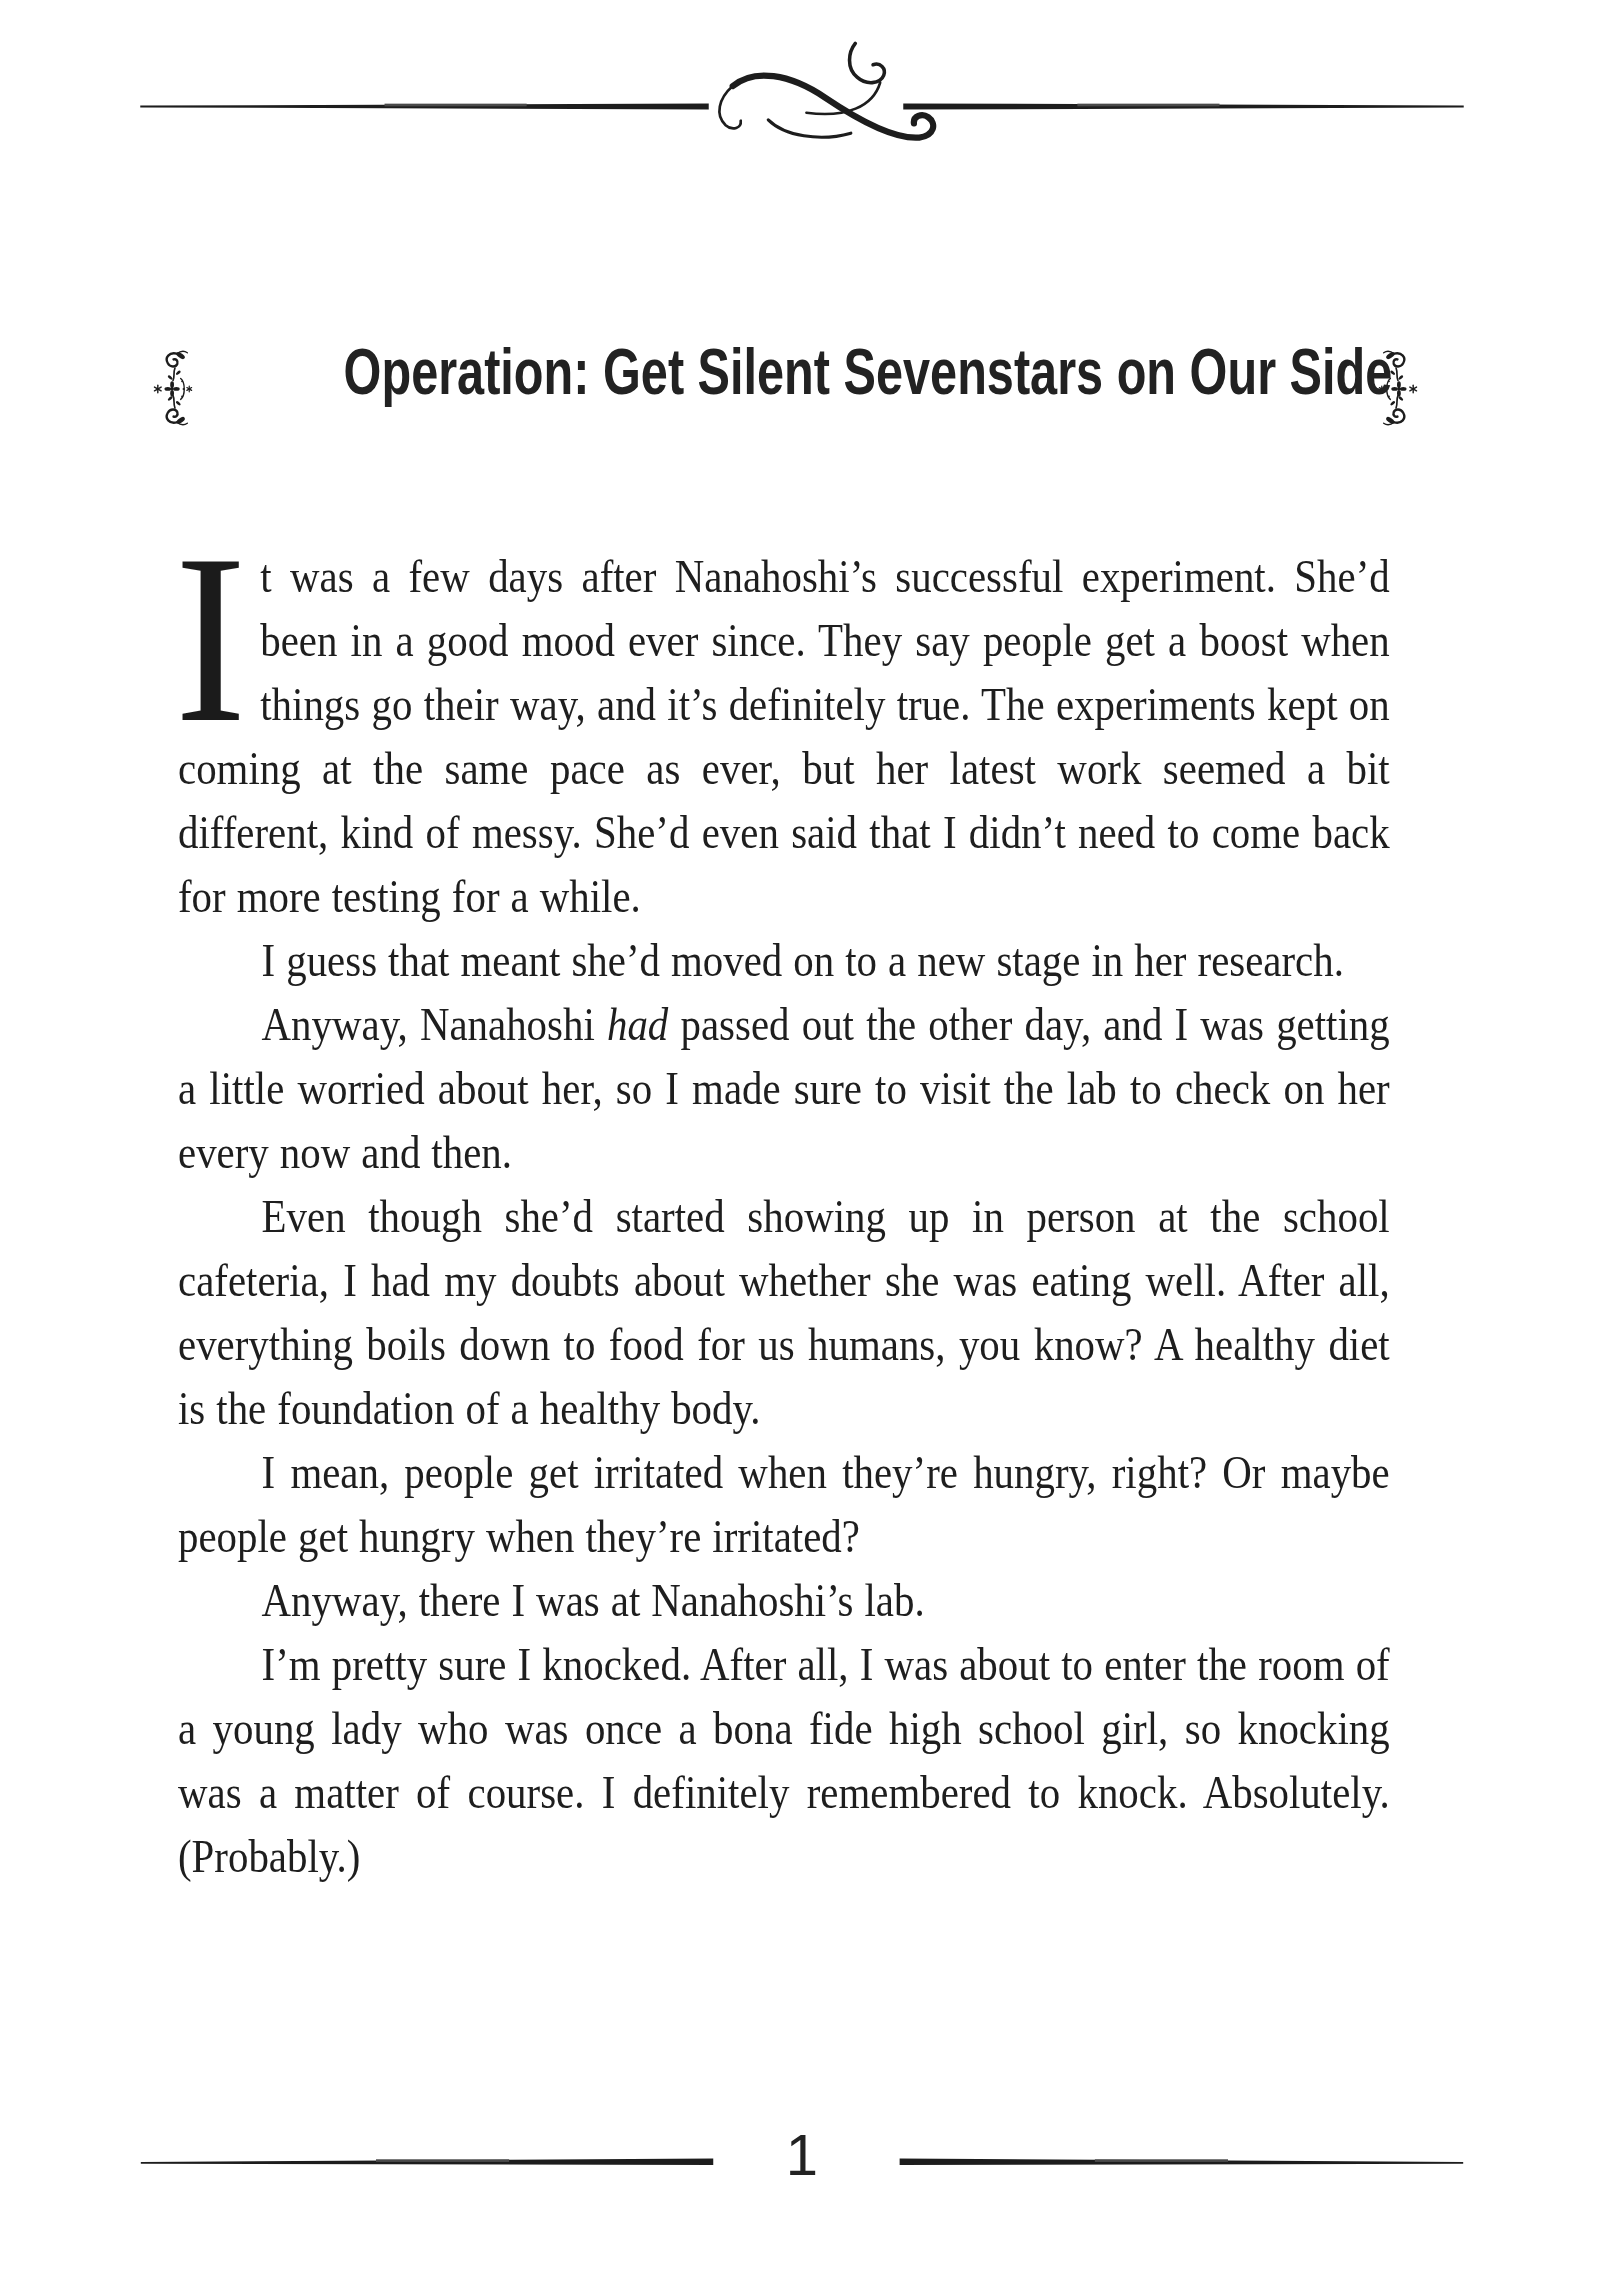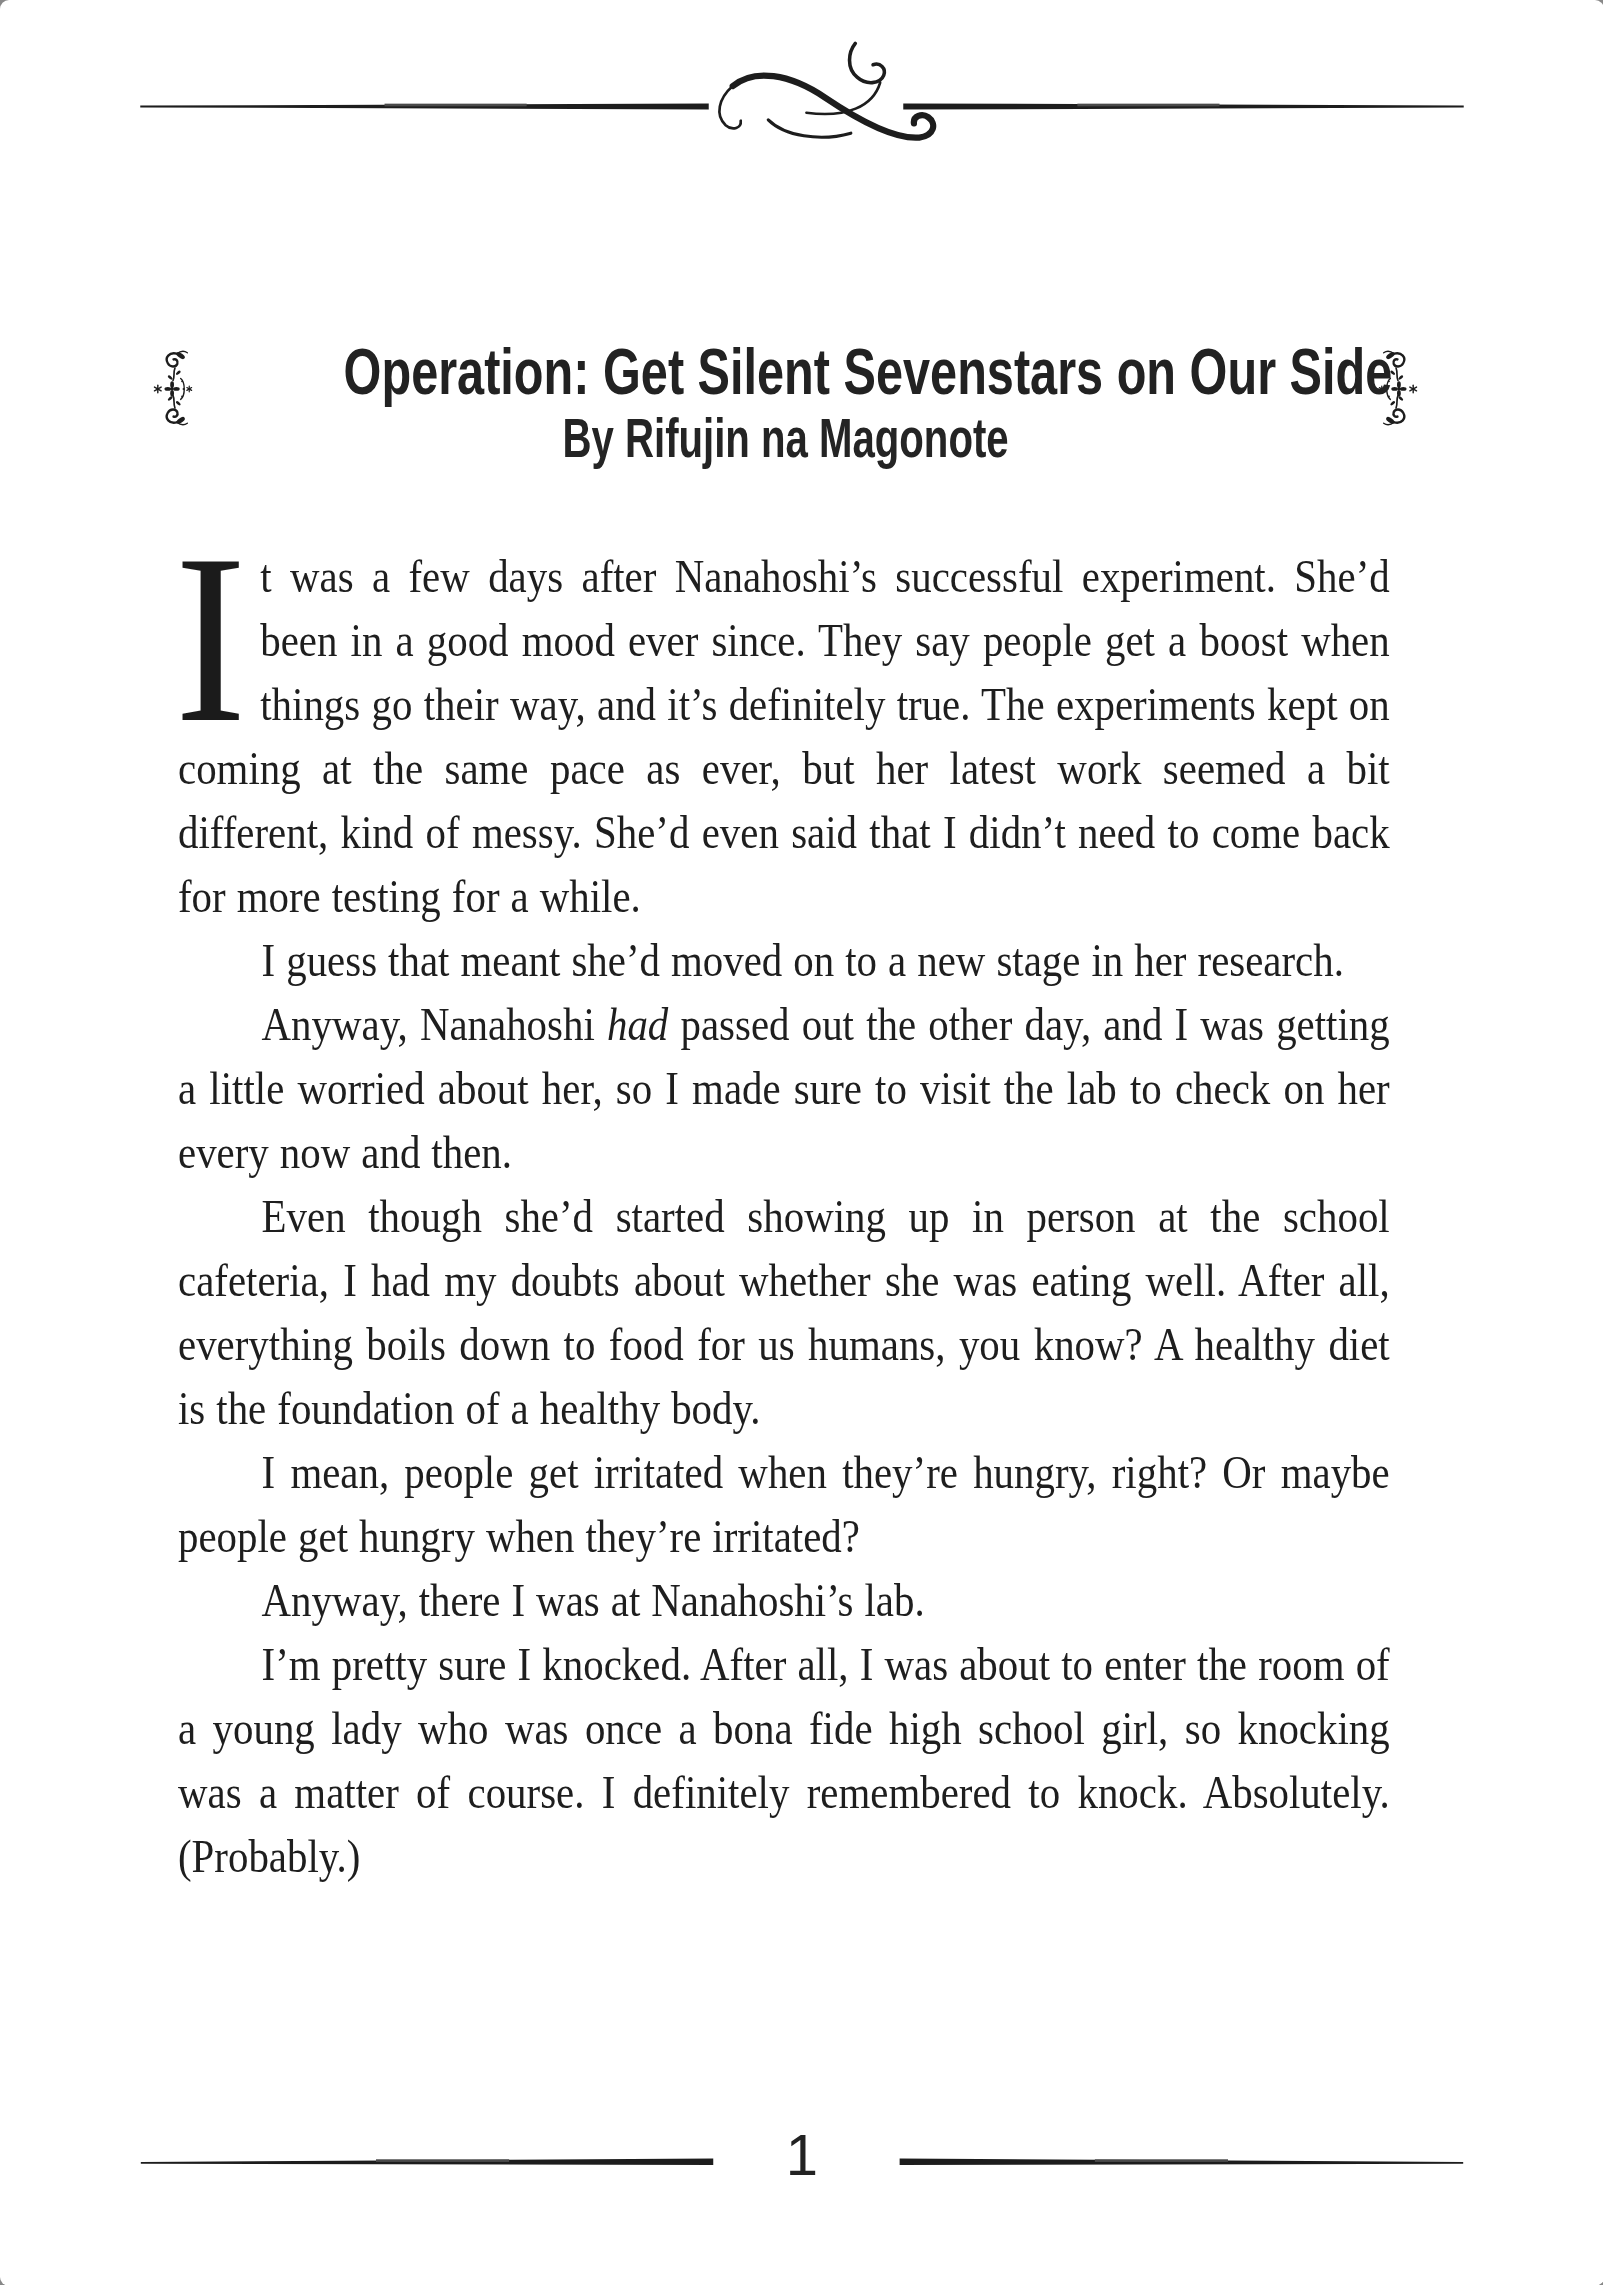--- a/index.html
+++ b/index.html
@@ -3,21 +3,20 @@
 <meta charset="utf-8">
 <style>
   html,body{margin:0;padding:0;background:#888;}
   .page{
     position:relative;
     width:1604px;height:2286px;
     background:#ffffff;
     margin:0 auto;
     overflow:hidden;
     color:#1d1d1d;
-    border-radius:9px;
   }
   
   .top-divider{position:absolute;left:0;top:31px;width:1604px;height:151px;}
   
   .title-wrap{position:absolute;left:178px;top:340px;width:1215px;text-align:center;white-space:nowrap;}
   .title{
     display:inline-block;
     font-family:"Liberation Sans",sans-serif;
     font-weight:bold;
     font-size:64px;line-height:64px;
@@ -163,23 +162,20 @@
     <ellipse class="inkfill" cx="53" cy="116" rx="6" ry="3" transform="rotate(40 53 116)"></ellipse>
     <ellipse class="inkfill" cx="36" cy="106" rx="6" ry="3" transform="rotate(-40 36 106)"></ellipse>
     <path class="ink" stroke-width="5" d="M50,156 C34,160 24,148 31,136 C36,127 48,127 51,135 C53,141 48,146 43,144"></path>
     <ellipse class="inkfill" cx="58" cy="152" rx="10" ry="5" transform="rotate(-35 58 152)"></ellipse>
     <path class="ink" stroke-width="3" d="M50,156 C58,162 66,162 72,158"></path>
   </svg>
 
   <div class="title-wrap">
     <span class="title">Operation: Get Silent Sevenstars on Our Side</span>
   </div>
-  <div class="byline-wrap">
-    <span class="byline">By Rifujin na Magonote</span>
-  </div>
 
   <div class="body-text" id="body-text">
       <p><span class="dropcap">
           <span>I</span>
         </span><span>t was a few days after Nanahoshi’s successful experiment. She’d been in a good mood ever since. They say people get a boost when things go their way, and it’s definitely true. The experiments kept on coming at the same pace as ever, but her latest work seemed a bit different, kind of messy. She’d even said that I didn’t need to come back for more testing for a while.</span></p>
       <p class="indent"><span>I guess that meant she’d moved on to a new stage in her research.</span></p>
       <p class="indent"><span>Anyway, Nanahoshi </span><span class="it">had</span><span> passed out the other day, and I was getting a little worried about her, so I made sure to visit the lab to check on her every now and then.</span></p>
       <p class="indent"><span>Even though she’d started showing up in person at the school cafeteria, I had my doubts about whether she was eating well. After all, everything boils down to food for us humans, you know? A healthy diet is the foundation of a healthy body.</span></p>
       <p class="indent"><span>I mean, people get irritated when they’re hungry, right? Or maybe people get hungry when they’re irritated?</span></p>
       <p class="indent"><span>Anyway, there I was at Nanahoshi’s lab.</span></p>

